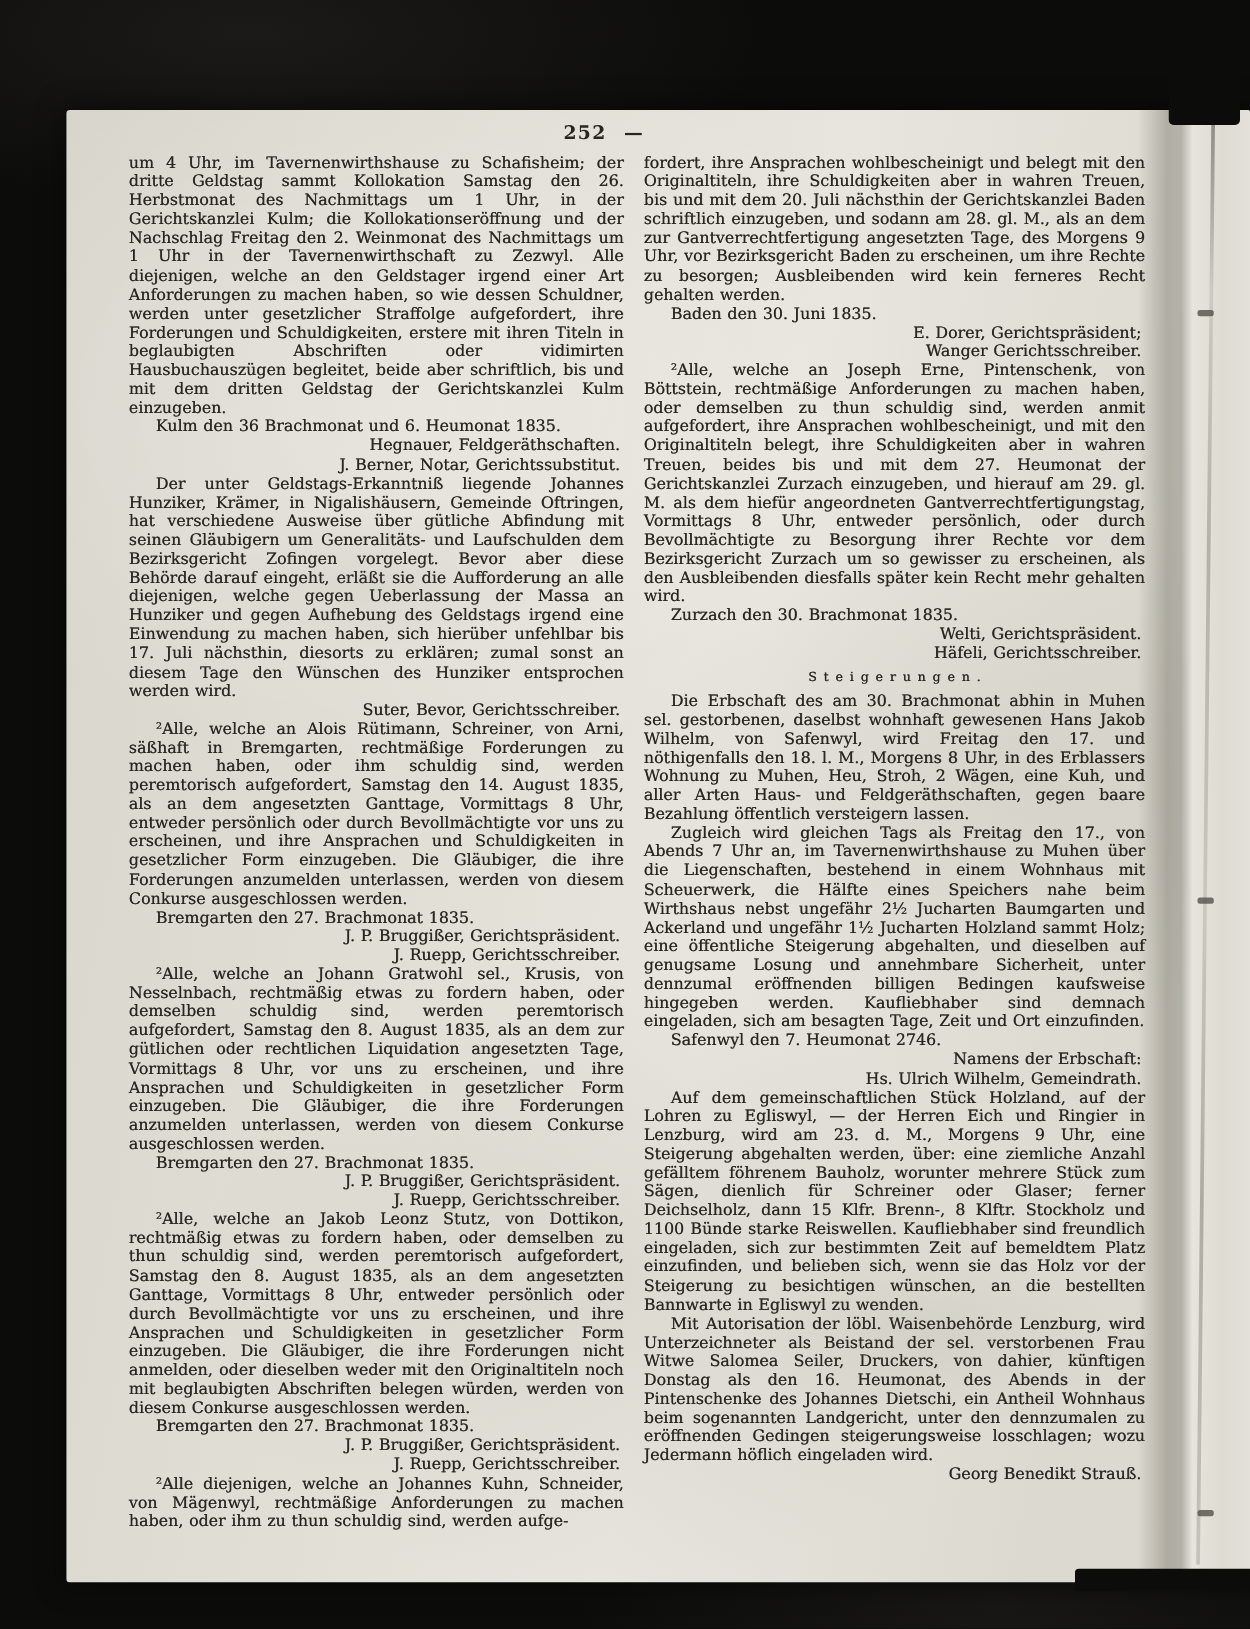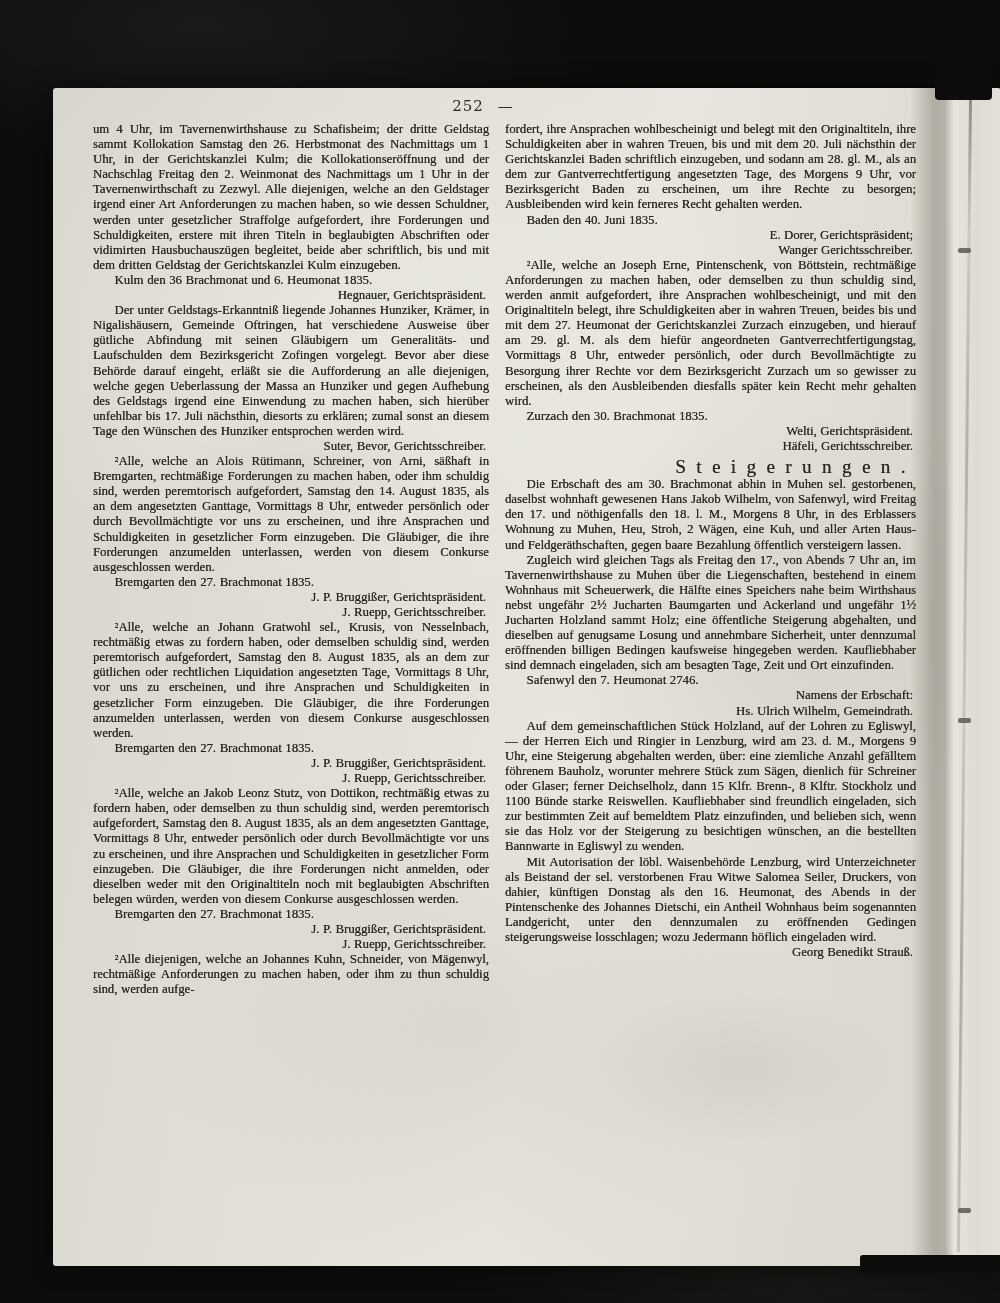--- a/index.html
+++ b/index.html
@@ -77,94 +77,94 @@
   .stain.a{left:120px; top:320px; width:260px; height:120px;
     background:radial-gradient(ellipse, rgba(120,110,92,.08), transparent 70%);}
   .stain.b{left:540px; top:900px; width:300px; height:160px;
     background:radial-gradient(ellipse, rgba(115,106,90,.09), transparent 70%);}
 
   
   .page-header{
     text-align:center;
     width:860px;
     margin:0 0 7px 0;
-    font-size:15px; font-weight:normal;
+    font-size:15px; font-weight:bold;
     color:var(--ink);
     letter-spacing:1px;
   }
   .page-header .dash{margin-left:14px;}
 
   
   .columns{
     display:flex;
-    padding:0 84px 0 40px;
+    padding:0 84px 0 50px;
     gap:16px;
     color:var(--ink);
-    font-family:Liberation Serif, serif;
   }
   .col{min-width:0;}
   .col.left{flex:0 0 396px;}
   .col.right{flex:1;}
 
   .block{
     font-size:12.7px;
     line-height:15.1px;
     text-align:justify;
     text-shadow:.25px 0 0 rgba(41,37,31,.75); 
     word-spacing:.5px;
     hyphens:auto;
   }
   .block.paragraph.indent{text-indent:1.7em;}
   .block.dateline{text-indent:1.7em; text-align:left;}
   .block.signature{text-align:right; padding-right:3px;}
   .block.heading{
-    text-align:right;
+    text-align:center;
     letter-spacing:.55em;
     text-indent:.55em;
     margin:5px 0 3px 0;
-    font-size:19px;
+    font-size:10px;
   }
 </style>
 </head>
 <body>
 
 <div class="scan-bg"></div>
 
 <div class="paper">
   <div class="stain a"></div>
   <div class="stain b"></div>
 
   <div class="page-header">
     <span>252</span><span class="dash">—</span>
   </div>
 
   <div class="columns">
     <div class="col left">
         <div class="block paragraph">um 4 Uhr, im Tavernenwirthshause zu Schafisheim; der dritte Geldstag sammt Kollokation Samstag den 26. Herbstmonat des Nachmittags um 1 Uhr, in der Gerichtskanzlei Kulm; die Kollokationseröffnung und der Nachschlag Freitag den 2. Weinmonat des Nachmittags um 1 Uhr in der Tavernenwirthschaft zu Zezwyl. Alle diejenigen, welche an den Geldstager irgend einer Art Anforderungen zu machen haben, so wie dessen Schuldner, werden unter gesetzlicher Straffolge aufgefordert, ihre Forderungen und Schuldigkeiten, erstere mit ihren Titeln in beglaubigten Abschriften oder vidimirten Hausbuchauszügen begleitet, beide aber schriftlich, bis und mit dem dritten Geldstag der Gerichtskanzlei Kulm einzugeben.</div>
         <div class="block dateline">Kulm den 36 Brachmonat und 6. Heumonat 1835.</div>
-        <div class="block signature">Hegnauer, Gerichtspräsident.</div>
+        <div class="block signature">Hegnauer, Feldgeräthschaften.</div>
+        <div class="block signature">J. Berner, Notar, Gerichtssubstitut.</div>
         <div class="block paragraph indent">Der unter Geldstags-Erkanntniß liegende Johannes Hunziker, Krämer, in Nigalishäusern, Gemeinde Oftringen, hat verschiedene Ausweise über gütliche Abfindung mit seinen Gläubigern um Generalitäts- und Laufschulden dem Bezirksgericht Zofingen vorgelegt. Bevor aber diese Behörde darauf eingeht, erläßt sie die Aufforderung an alle diejenigen, welche gegen Ueberlassung der Massa an Hunziker und gegen Aufhebung des Geldstags irgend eine Einwendung zu machen haben, sich hierüber unfehlbar bis 17. Juli nächsthin, diesorts zu erklären; zumal sonst an diesem Tage den Wünschen des Hunziker entsprochen werden wird.</div>
         <div class="block signature">Suter, Bevor, Gerichtsschreiber.</div>
         <div class="block paragraph indent">²Alle, welche an Alois Rütimann, Schreiner, von Arni, säßhaft in Bremgarten, rechtmäßige Forderungen zu machen haben, oder ihm schuldig sind, werden peremtorisch aufgefordert, Samstag den 14. August 1835, als an dem angesetzten Ganttage, Vormittags 8 Uhr, entweder persönlich oder durch Bevollmächtigte vor uns zu erscheinen, und ihre Ansprachen und Schuldigkeiten in gesetzlicher Form einzugeben. Die Gläubiger, die ihre Forderungen anzumelden unterlassen, werden von diesem Conkurse ausgeschlossen werden.</div>
         <div class="block dateline">Bremgarten den 27. Brachmonat 1835.</div>
         <div class="block signature">J. P. Bruggißer, Gerichtspräsident.</div>
         <div class="block signature">J. Ruepp, Gerichtsschreiber.</div>
         <div class="block paragraph indent">²Alle, welche an Johann Gratwohl sel., Krusis, von Nesselnbach, rechtmäßig etwas zu fordern haben, oder demselben schuldig sind, werden peremtorisch aufgefordert, Samstag den 8. August 1835, als an dem zur gütlichen oder rechtlichen Liquidation angesetzten Tage, Vormittags 8 Uhr, vor uns zu erscheinen, und ihre Ansprachen und Schuldigkeiten in gesetzlicher Form einzugeben. Die Gläubiger, die ihre Forderungen anzumelden unterlassen, werden von diesem Conkurse ausgeschlossen werden.</div>
         <div class="block dateline">Bremgarten den 27. Brachmonat 1835.</div>
         <div class="block signature">J. P. Bruggißer, Gerichtspräsident.</div>
         <div class="block signature">J. Ruepp, Gerichtsschreiber.</div>
         <div class="block paragraph indent">²Alle, welche an Jakob Leonz Stutz, von Dottikon, rechtmäßig etwas zu fordern haben, oder demselben zu thun schuldig sind, werden peremtorisch aufgefordert, Samstag den 8. August 1835, als an dem angesetzten Ganttage, Vormittags 8 Uhr, entweder persönlich oder durch Bevollmächtigte vor uns zu erscheinen, und ihre Ansprachen und Schuldigkeiten in gesetzlicher Form einzugeben. Die Gläubiger, die ihre Forderungen nicht anmelden, oder dieselben weder mit den Originaltiteln noch mit beglaubigten Abschriften belegen würden, werden von diesem Conkurse ausgeschlossen werden.</div>
         <div class="block dateline">Bremgarten den 27. Brachmonat 1835.</div>
         <div class="block signature">J. P. Bruggißer, Gerichtspräsident.</div>
         <div class="block signature">J. Ruepp, Gerichtsschreiber.</div>
         <div class="block paragraph indent">²Alle diejenigen, welche an Johannes Kuhn, Schneider, von Mägenwyl, rechtmäßige Anforderungen zu machen haben, oder ihm zu thun schuldig sind, werden aufge-</div>
       </div>
     <div class="col right">
         <div class="block paragraph">fordert, ihre Ansprachen wohlbescheinigt und belegt mit den Originaltiteln, ihre Schuldigkeiten aber in wahren Treuen, bis und mit dem 20. Juli nächsthin der Gerichtskanzlei Baden schriftlich einzugeben, und sodann am 28. gl. M., als an dem zur Gantverrechtfertigung angesetzten Tage, des Morgens 9 Uhr, vor Bezirksgericht Baden zu erscheinen, um ihre Rechte zu besorgen; Ausbleibenden wird kein ferneres Recht gehalten werden.</div>
-        <div class="block dateline">Baden den 40. Juni 1835.</div>
+        <div class="block dateline">Baden den 30. Juni 1835.</div>
         <div class="block signature">E. Dorer, Gerichtspräsident;</div>
         <div class="block signature">Wanger Gerichtsschreiber.</div>
         <div class="block paragraph indent">²Alle, welche an Joseph Erne, Pintenschenk, von Böttstein, rechtmäßige Anforderungen zu machen haben, oder demselben zu thun schuldig sind, werden anmit aufgefordert, ihre Ansprachen wohlbescheinigt, und mit den Originaltiteln belegt, ihre Schuldigkeiten aber in wahren Treuen, beides bis und mit dem 27. Heumonat der Gerichtskanzlei Zurzach einzugeben, und hierauf am 29. gl. M. als dem hiefür angeordneten Gantverrechtfertigungstag, Vormittags 8 Uhr, entweder persönlich, oder durch Bevollmächtigte zu Besorgung ihrer Rechte vor dem Bezirksgericht Zurzach um so gewisser zu erscheinen, als den Ausbleibenden diesfalls später kein Recht mehr gehalten wird.</div>
         <div class="block dateline">Zurzach den 30. Brachmonat 1835.</div>
         <div class="block signature">Welti, Gerichtspräsident.</div>
         <div class="block signature">Häfeli, Gerichtsschreiber.</div>
         <div class="block heading">Steigerungen.</div>
         <div class="block paragraph indent">Die Erbschaft des am 30. Brachmonat abhin in Muhen sel. gestorbenen, daselbst wohnhaft gewesenen Hans Jakob Wilhelm, von Safenwyl, wird Freitag den 17. und nöthigenfalls den 18. l. M., Morgens 8 Uhr, in des Erblassers Wohnung zu Muhen, Heu, Stroh, 2 Wägen, eine Kuh, und aller Arten Haus- und Feldgeräthschaften, gegen baare Bezahlung öffentlich versteigern lassen.</div>
         <div class="block paragraph indent">Zugleich wird gleichen Tags als Freitag den 17., von Abends 7 Uhr an, im Tavernenwirthshause zu Muhen über die Liegenschaften, bestehend in einem Wohnhaus mit Scheuerwerk, die Hälfte eines Speichers nahe beim Wirthshaus nebst ungefähr 2½ Jucharten Baumgarten und Ackerland und ungefähr 1½ Jucharten Holzland sammt Holz; eine öffentliche Steigerung abgehalten, und dieselben auf genugsame Losung und annehmbare Sicherheit, unter dennzumal eröffnenden billigen Bedingen kaufsweise hingegeben werden. Kaufliebhaber sind demnach eingeladen, sich am besagten Tage, Zeit und Ort einzufinden.</div>
         <div class="block dateline">Safenwyl den 7. Heumonat 2746.</div>

